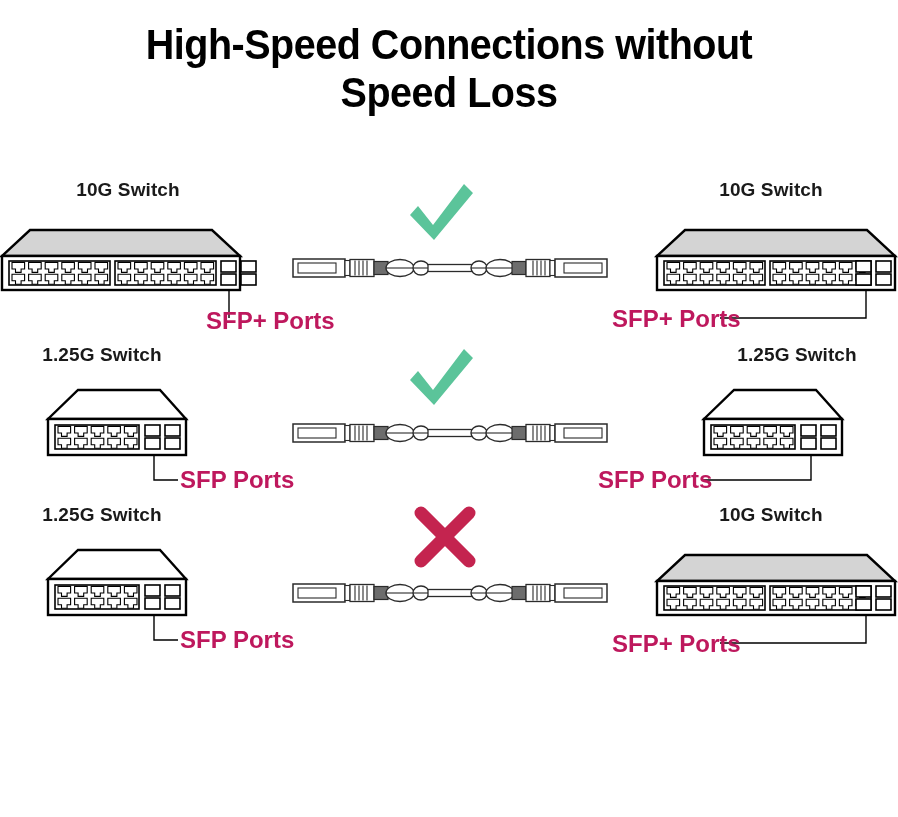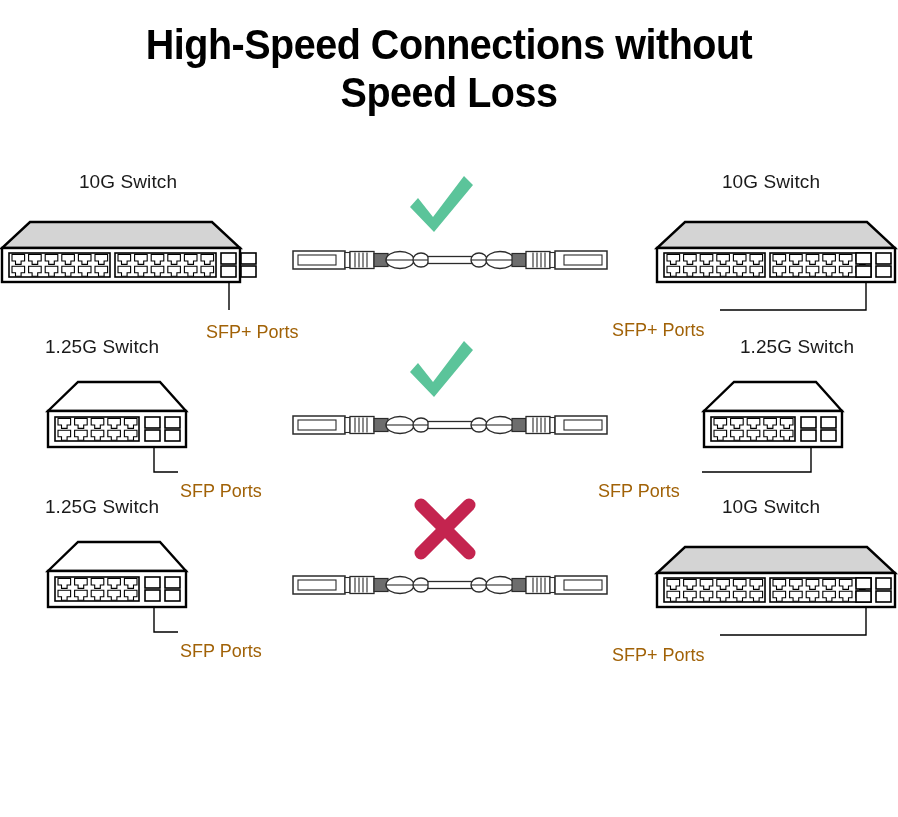--- a/index.html
+++ b/index.html
@@ -48,22 +48,23 @@
     left: 0;
     width: 898px;
     height: 160px;
   }
   .row-1 { top: 20px; }
   .row-2 { top: 185px; }
   .row-3 { top: 345px; }
 
   .cell {
     position: absolute;
-    top: 0;
+    top: 8px;
     height: 160px;
+    font-weight: bold;
   }
   .cell-left   { left: 0px;   width: 300px; }
   .cell-mid    { left: 280px; width: 340px; }
   .cell-right  { left: 600px; width: 298px; }
 
   
   .sw-caption {
     position: absolute;
     top: 0;
     width: 100%;
@@ -74,25 +75,24 @@
     letter-spacing: 0.1px;
   }
   .cap-left-big  { left: -22px; }
   .cap-left-sm   { left: -22px; }
   .cap-right-big { left: 22px; }
   .cap-right-sm  { left: 22px; }
 
   
   .port-label {
     position: absolute;
-    font-size: 18px;
+    font-size: 24px;
     line-height: 22px;
-    color: #a16207;
+    color: #be185d;
     white-space: nowrap;
-    margin-top: 19px;
   }
 
   .svg-holder { position: absolute; left: 0; top: 0; }
 
   
   .reminder {
     position: absolute;
     left: 0;
     top: 700px;
     width: 898px;

